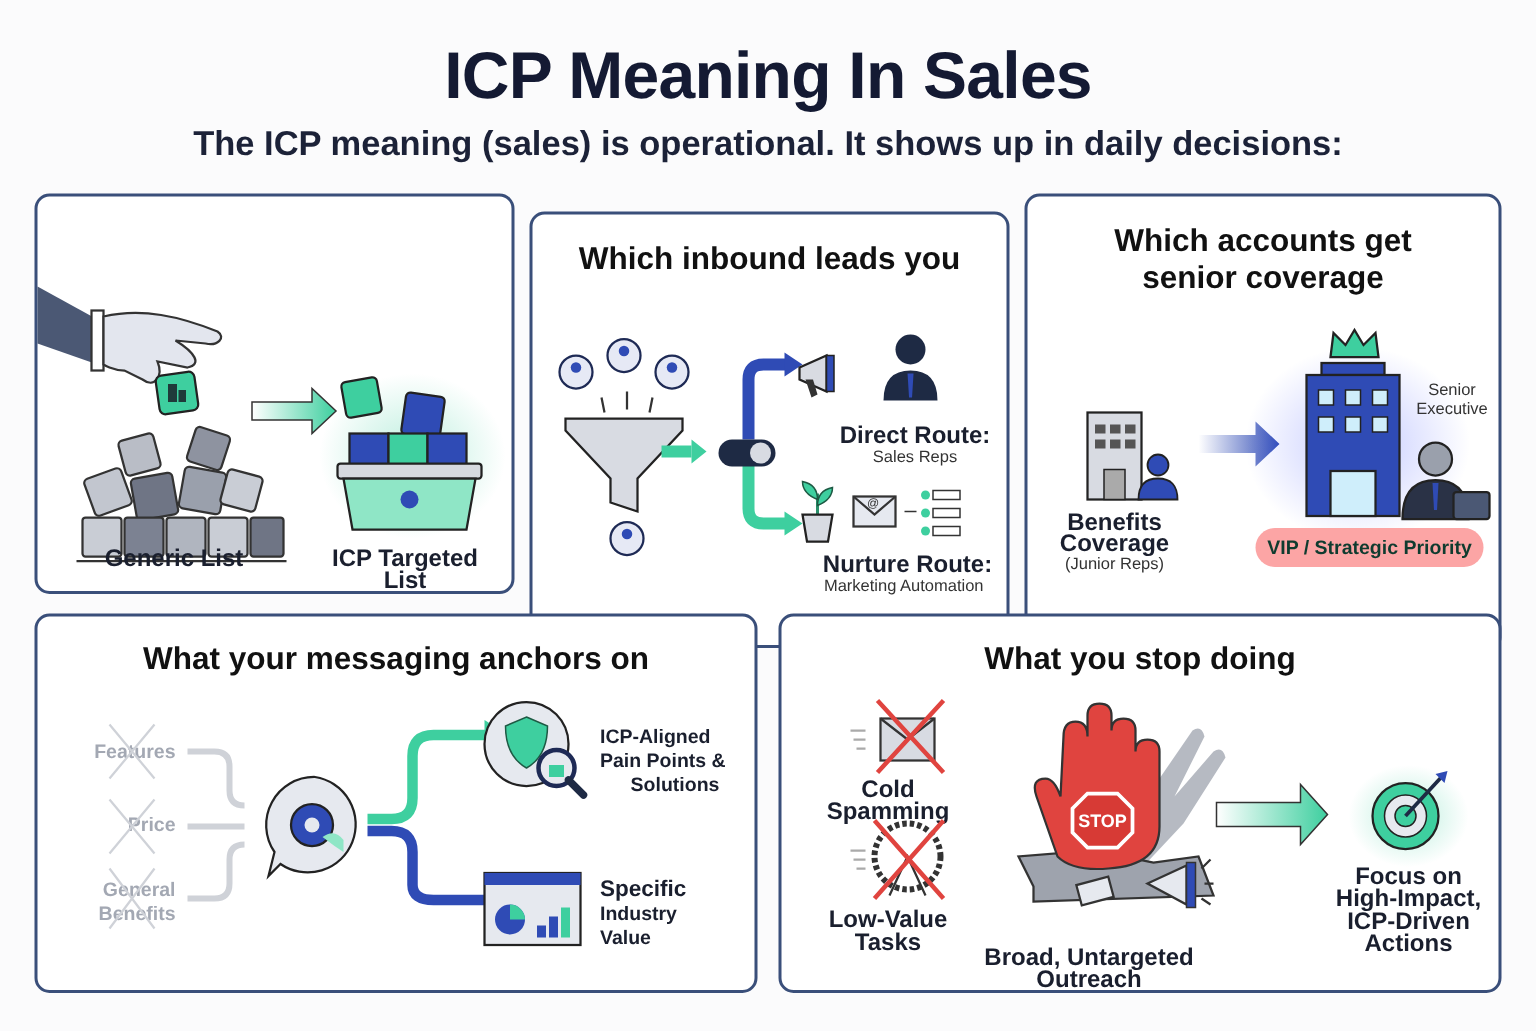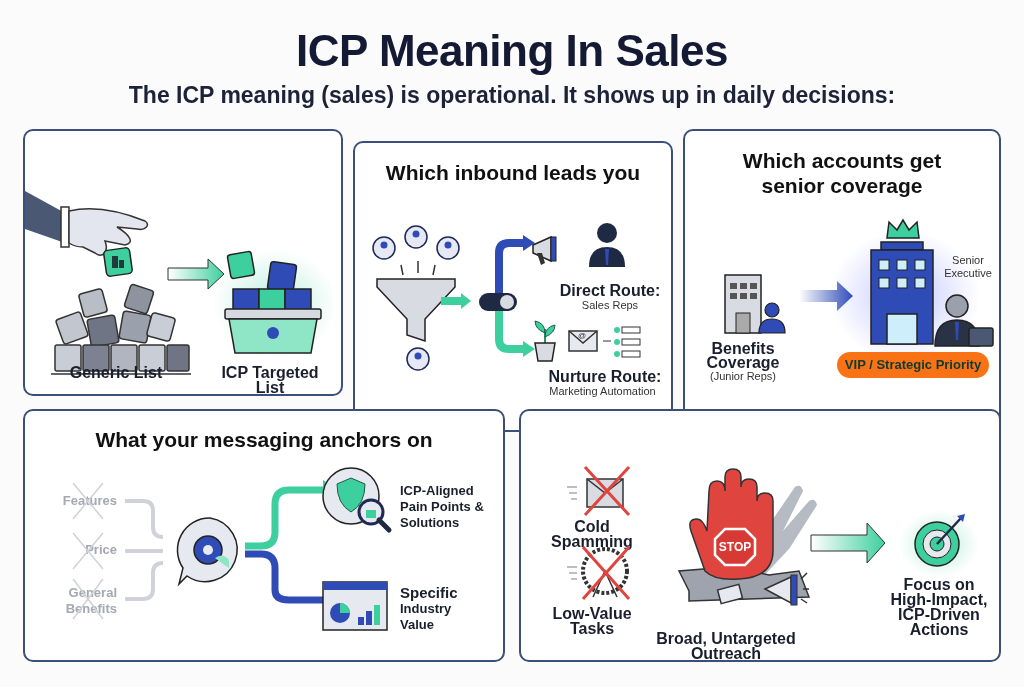--- a/index.html
+++ b/index.html
@@ -5,21 +5,21 @@
   * { box-sizing: border-box; margin: 0; padding: 0; }
   html, body { width: 1024px; height: 687px; background: #fbfbfc; overflow: hidden; }
   body { font-family: "Liberation Sans", "DejaVu Sans", sans-serif; color: #111827; position: relative; }
   .title { position: absolute; top: 26px; left: 0; width: 1024px; text-align: center; font-size: 44px; font-weight: 700; color: #141a33; letter-spacing: -0.5px; }
   .subtitle { position: absolute; top: 82px; left: 0; width: 1024px; text-align: center; font-size: 23px; font-weight: 700; color: #1c2238; }
   .card { position: absolute; background: #fff; border: 2px solid #3a4f7a; border-radius: 10px; }
   .card h2 { position: absolute; left: 0; width: 100%; text-align: center; font-size: 21px; font-weight: 700; color: #111; line-height: 25px; }
   .lbl { position: absolute; font-size: 16px; font-weight: 700; color: #1a1f2e; text-align: center; line-height: 15px; }
   .lbl-thin { font-weight: 400; color: #333; }
   svg { position: absolute; overflow: visible; }
-  .pill { position: absolute; background: #f97316; border-radius: 14px; font-size: 13px; font-weight: 700; color: #0f3b2f; text-align: center; line-height: 26px; }
+  .pill { position: absolute; background: #fca5a5; border-radius: 14px; font-size: 13px; font-weight: 700; color: #0f3b2f; text-align: center; line-height: 26px; }
   .grey { color: #a3a8b3; font-weight: 700; font-size: 13px; position: absolute; text-align: right; line-height: 16px; }
 </style>
 </head>
 <body>
 
 <div class="title">ICP Meaning In Sales</div>
 <div class="subtitle">The ICP meaning (sales) is operational. It shows up in daily decisions:</div>
 
 <div class="card" style="left:23px;top:129px;width:320px;height:267px;">
   <svg width="140" height="90" style="left:0;top:50px;">
@@ -242,36 +242,37 @@
   </svg>
   <svg width="76" height="76" style="left:296px;top:55px;">
     <circle cx="30" cy="30" r="28" fill="#e6e9ef" stroke="#222" stroke-width="1.5"></circle>
     <path d="M30 12 L44 18 Q44 38 30 46 Q16 38 16 18 Z" fill="#3ecf9f" stroke="#1e5a44" stroke-width="1"></path>
     <circle cx="50" cy="46" r="12" fill="#e6e9ef" stroke="#1e2a55" stroke-width="3"></circle>
     <rect x="45" y="44" width="10" height="8" fill="#3ecf9f"></rect>
     <path d="M58 54 L68 64" stroke="#1e2a44" stroke-width="5" stroke-linecap="round"></path>
   </svg>
   <div class="lbl" style="left:375px;top:72px;width:100px;text-align:left;font-size:13px;">ICP-Aligned</div>
   <div class="lbl" style="left:375px;top:88px;width:100px;text-align:left;font-size:13px;">Pain Points &amp;</div>
-  <div class="lbl" style="left:375px;top:104px;width:100px;text-align:left;font-size:13px;">Solutions</div>
+  <div class="lbl" style="left:375px;top:104px;width:100px;text-align:center;font-size:13px;">Solutions</div>
   <svg width="66" height="50" style="left:297px;top:170px;">
     <rect x="1" y="1" width="64" height="48" fill="#e6e9ef" stroke="#222" stroke-width="1.5"></rect>
     <rect x="1" y="1" width="64" height="8" fill="#2f4bb5"></rect>
     <circle cx="18" cy="32" r="10" fill="#2f4bb5"></circle>
       <path d="M18 32 L18 22 A10 10 0 0 1 28 32 Z" fill="#3ecf9f"></path>
     <rect x="36" y="36" width="6" height="8" fill="#2f4bb5"></rect>
       <rect x="44" y="30" width="6" height="14" fill="#2f4bb5"></rect>
       <rect x="52" y="24" width="6" height="20" fill="#3ecf9f"></rect>
   </svg>
   <div class="lbl" style="left:375px;top:174px;width:100px;text-align:left;font-size:15px;">Specific</div>
   <div class="lbl" style="left:375px;top:190px;width:100px;text-align:left;font-size:13px;">Industry</div>
   <div class="lbl" style="left:375px;top:206px;width:100px;text-align:left;font-size:13px;">Value</div>
 </div>
 
 <div class="card" style="left:519px;top:409px;width:482px;height:253px;">
+  <h2 style="top:16px;">What you stop doing</h2>
   <svg width="70" height="54" style="left:44px;top:54px;">
     <path d="M2 22 L12 22 M4 28 L12 28 M6 34 L12 34" stroke="#aaa" stroke-width="1.5"></path>
     <rect x="22" y="14" width="36" height="28" fill="#d8dbe2" stroke="#333" stroke-width="1.5"></rect>
     <path d="M22 14 L40 28 L58 14" fill="none" stroke="#333" stroke-width="1.5"></path>
     <path d="M20 2 L64 50 M64 2 L20 50" stroke="#e0443f" stroke-width="3"></path>
   </svg>
   <div class="lbl" style="left:16px;top:108px;width:110px;">Cold Spamming</div>
   <svg width="70" height="56" style="left:44px;top:134px;">
     <path d="M2 22 L12 22 M4 28 L12 28 M6 34 L12 34" stroke="#aaa" stroke-width="1.5"></path>
     <circle cx="40" cy="26" r="22" fill="none" stroke="#333" stroke-width="4" stroke-dasharray="3 2"></circle>

